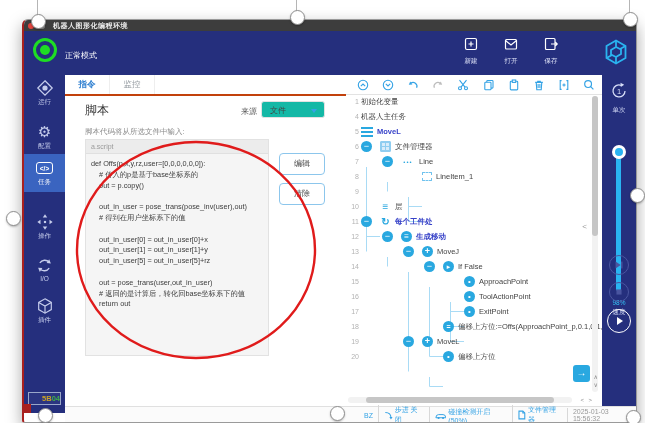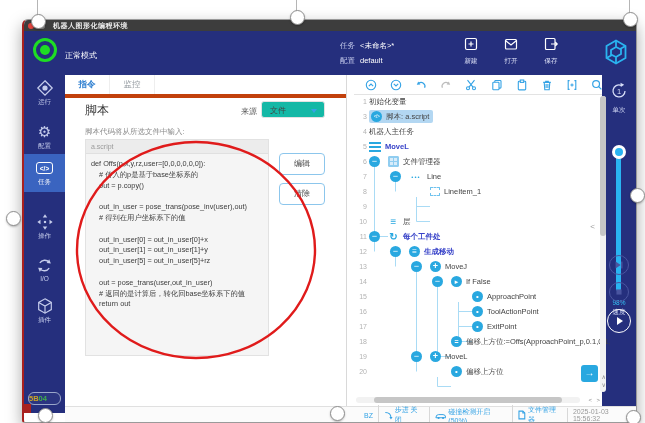--- a/index.html
+++ b/index.html
@@ -39,28 +39,28 @@
   .sidebar{position:absolute;left:0;top:55px;width:41px;height:338px;background:#252f7d;z-index:5}
   .sidebar::after{content:"";position:absolute;left:0;bottom:0;width:7px;height:9px;background:#a8211f}
   .sitem{position:absolute;left:0;width:41px;text-align:center;cursor:pointer}
   .sitem .slabel{font-size:6.5px;color:#c6cdec;margin-top:1px}
   .sitem.active{background:#3a64c0;height:38px;padding-top:5px;box-sizing:border-box}
   .sitem.active .slabel{color:#fff}
   .sicon{height:18px;display:flex;align-items:center;justify-content:center;color:#c6cdec}
   .gear-glyph{font-size:15px;line-height:18px}
   .task-chip{display:inline-block;border:1.4px solid #fff;border-radius:3px;color:#fff;
              font-size:6.5px;font-weight:bold;padding:2px 3px 1px 3px;line-height:7px}
-  .devid{position:absolute;left:4px;bottom:8px;width:31px;border:1px solid #9aa7c9;border-radius:6px;
-         font-size:7.5px;font-weight:bold;text-align:left;padding:1px 0;background:rgba(255,255,255,.03)}
+  .devid{position:absolute;left:4px;bottom:8px;width:31px;border:1px solid #9aa7c9;border-radius:0;
+         font-size:7.5px;font-weight:bold;text-align:right;padding:1px 0;background:rgba(255,255,255,.03)}
   .devid .a{color:#c9a227}.devid .b{color:#3fae4a}
 
   
   .mainpanel{position:absolute;left:41px;top:55px;width:281px;height:331px;background:#fff;
              border-right:1px solid #d9d9d9}
-  .tabs{position:absolute;left:0;top:0;right:0;height:19px;border-bottom:4px solid #c2410c;display:flex}
+  .tabs{position:absolute;left:0;top:0;right:0;height:19px;border-bottom:2px solid #c2410c;display:flex}
   .tab{width:44px;text-align:center;font-size:8.5px;line-height:19px;color:#9aa0a6;
        border-right:1px solid #eee;cursor:pointer}
   .tab.active{color:#2e7fd0;font-weight:bold}
   .sec-title{position:absolute;left:20px;top:27px;font-size:12px;color:#333}
   .src-label{position:absolute;left:176px;top:31px;font-size:8px;color:#555}
   .dropdown{position:absolute;left:196px;top:26px;width:64px;height:17px;background:#14b8a6;
             border:1px solid #e2e2e2;border-radius:3px;font-size:8px;color:#444;line-height:17px;
             padding-left:8px;box-sizing:border-box;cursor:pointer}
   .dropdown .caret{position:absolute;right:7px;top:7px;width:0;height:0;border-left:3.5px solid transparent;
             border-right:3.5px solid transparent;border-top:4px solid #35a3e5}
@@ -68,21 +68,21 @@
   .codebox{position:absolute;left:20px;top:64px;width:184px;height:217px;background:#f5f5f5;
            border:1px solid #e2e2e2;box-sizing:border-box}
   .codebox .chead{height:13px;background:#ececec;border-bottom:1px solid #e0e0e0;
            font-size:7px;color:#9b9b9b;line-height:13px;padding-left:5px}
   .codebox pre{margin:0;padding:5px 5px;font-family:"Liberation Sans",sans-serif;font-size:7.3px;
            line-height:10.8px;color:#3c3c3c;white-space:pre;overflow:hidden}
   .mbtn{position:absolute;left:214px;width:44px;height:20px;background:#fff;border:1px solid #8cc6ec;
         border-radius:4px;font-size:8px;color:#444;text-align:center;line-height:20px;cursor:pointer}
 
   
-  .treepanel{position:absolute;left:330px;top:55px;width:256px;height:331px;background:#fff}
+  .treepanel{position:absolute;left:322px;top:55px;width:256px;height:331px;background:#fff}
   .ttoolbar{position:absolute;left:0;top:0;right:0;height:19px;border-bottom:1px solid #e3e3e3;
             display:flex;align-items:center;padding-left:4px}
   .ticon{width:26px;height:14px;display:flex;align-items:center;justify-content:center;cursor:pointer}
   .tbody{position:absolute;left:0;top:19px;right:0;bottom:0;overflow:hidden}
   .trow{height:15px;display:flex;align-items:center;position:relative;z-index:2}
   .tnum{width:13px;min-width:13px;text-align:right;font-size:7px;color:#b3b3b3}
   .tcontent{display:flex;align-items:center;height:15px;white-space:nowrap}
   .tnode{width:11px;height:11px;min-width:11px;border-radius:50%;background:#29a8e0;color:#fff;
          font-size:9px;line-height:10px;text-align:center;margin-right:8px;cursor:pointer}
   .ti{display:inline-flex;width:11px;height:11px;min-width:11px;border-radius:50%;background:#29a8e0;
@@ -153,24 +153,20 @@
     <span class="dot red"></span>
     <span class="dot gray"></span>
     <span class="title-text">机器人图形化编程环境</span>
   </div>
 
   <div class="appheader">
     <div class="mode-ind">
         <i></i>
       </div>
     <div class="mode-label">正常模式</div>
-    <div class="task-block">
-      <div><span class="lb">任务</span><span>&lt;未命名&gt;*</span></div>
-      <div><span class="lb">配置</span><span>default</span></div>
-    </div>
     <div class="hbtn" style="left:427px">
       <svg width="16" height="16" viewBox="0 0 16 16">
           <g stroke="#fff" stroke-width="1.2" fill="none">
             <rect x="2.5" y="2.5" width="11" height="11" rx="1.5"></rect>
             <path d="M8,5.5 V10.5 M5.5,8 H10.5"></path>
           </g>
         </svg>
       <div class="hlabel">新建</div>
     </div>
     <div class="hbtn" style="left:467px">
@@ -400,29 +396,20 @@
         </g>
       </svg>
       <div id="tree-rows">
           <div class="trow">
             <span class="tnum">1</span>
             <span class="tcontent" style="padding-left: 2px;">
               <span class="tlabel">初始化变量</span>
             </span>
           </div>
           <div class="trow">
-            <span class="tnum">3</span>
-            <span class="tcontent" style="padding-left: 2px;">
-              <span class="hl">
-                <span class="ti ti-code">&lt;/&gt;</span>
-                <span class="tlabel">脚本: a.script</span>
-              </span>
-            </span>
-          </div>
-          <div class="trow">
             <span class="tnum">4</span>
             <span class="tcontent" style="padding-left: 2px;">
               <span class="tlabel">机器人主任务</span>
             </span>
           </div>
           <div class="trow">
             <span class="tnum">5</span>
             <span class="tcontent" style="padding-left: 2px;">
               <span class="ti ti-pallet"></span>
               <span class="tlabel blue">MoveL</span>

